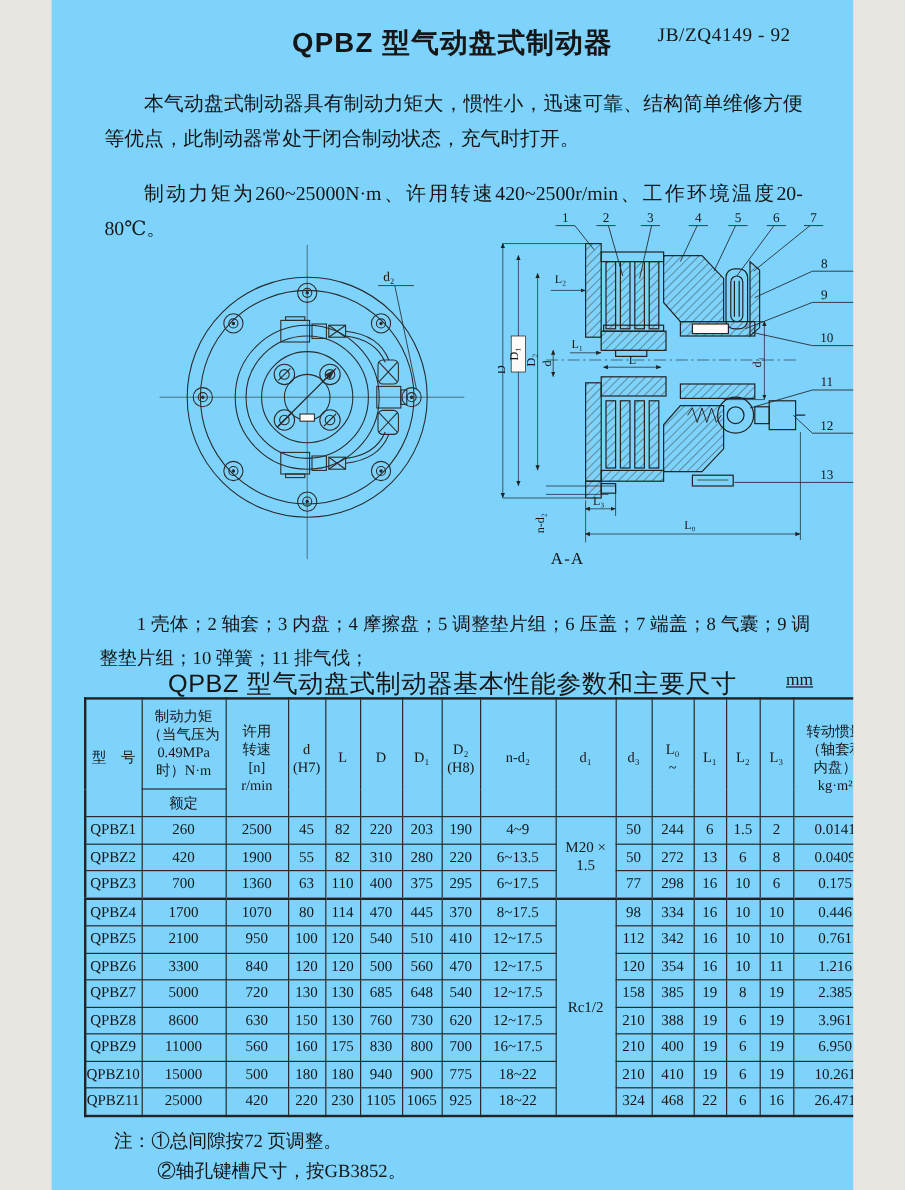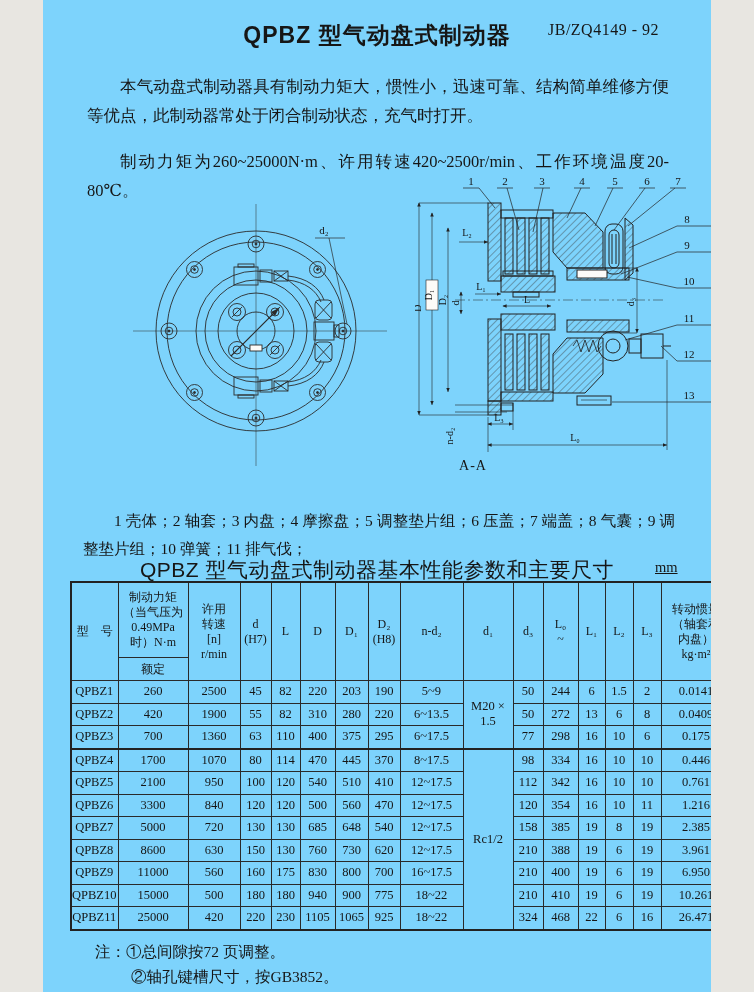--- a/index.html
+++ b/index.html
@@ -396,21 +396,21 @@
     <tbody>
         <tr>
           <td class="model">QPBZ1</td>
           <td>260</td>
           <td>2500</td>
           <td>45</td>
           <td>82</td>
           <td>220</td>
           <td>203</td>
           <td>190</td>
-          <td>5~9</td>
+          <td>4~9</td>
           <td rowspan="3" class="d1cell">M20 × 1.5</td>
           <td>50</td>
           <td>244</td>
           <td>6</td>
           <td>1.5</td>
           <td>2</td>
           <td>0.0141</td>
           <td>25</td>
         </tr>
         <tr>

